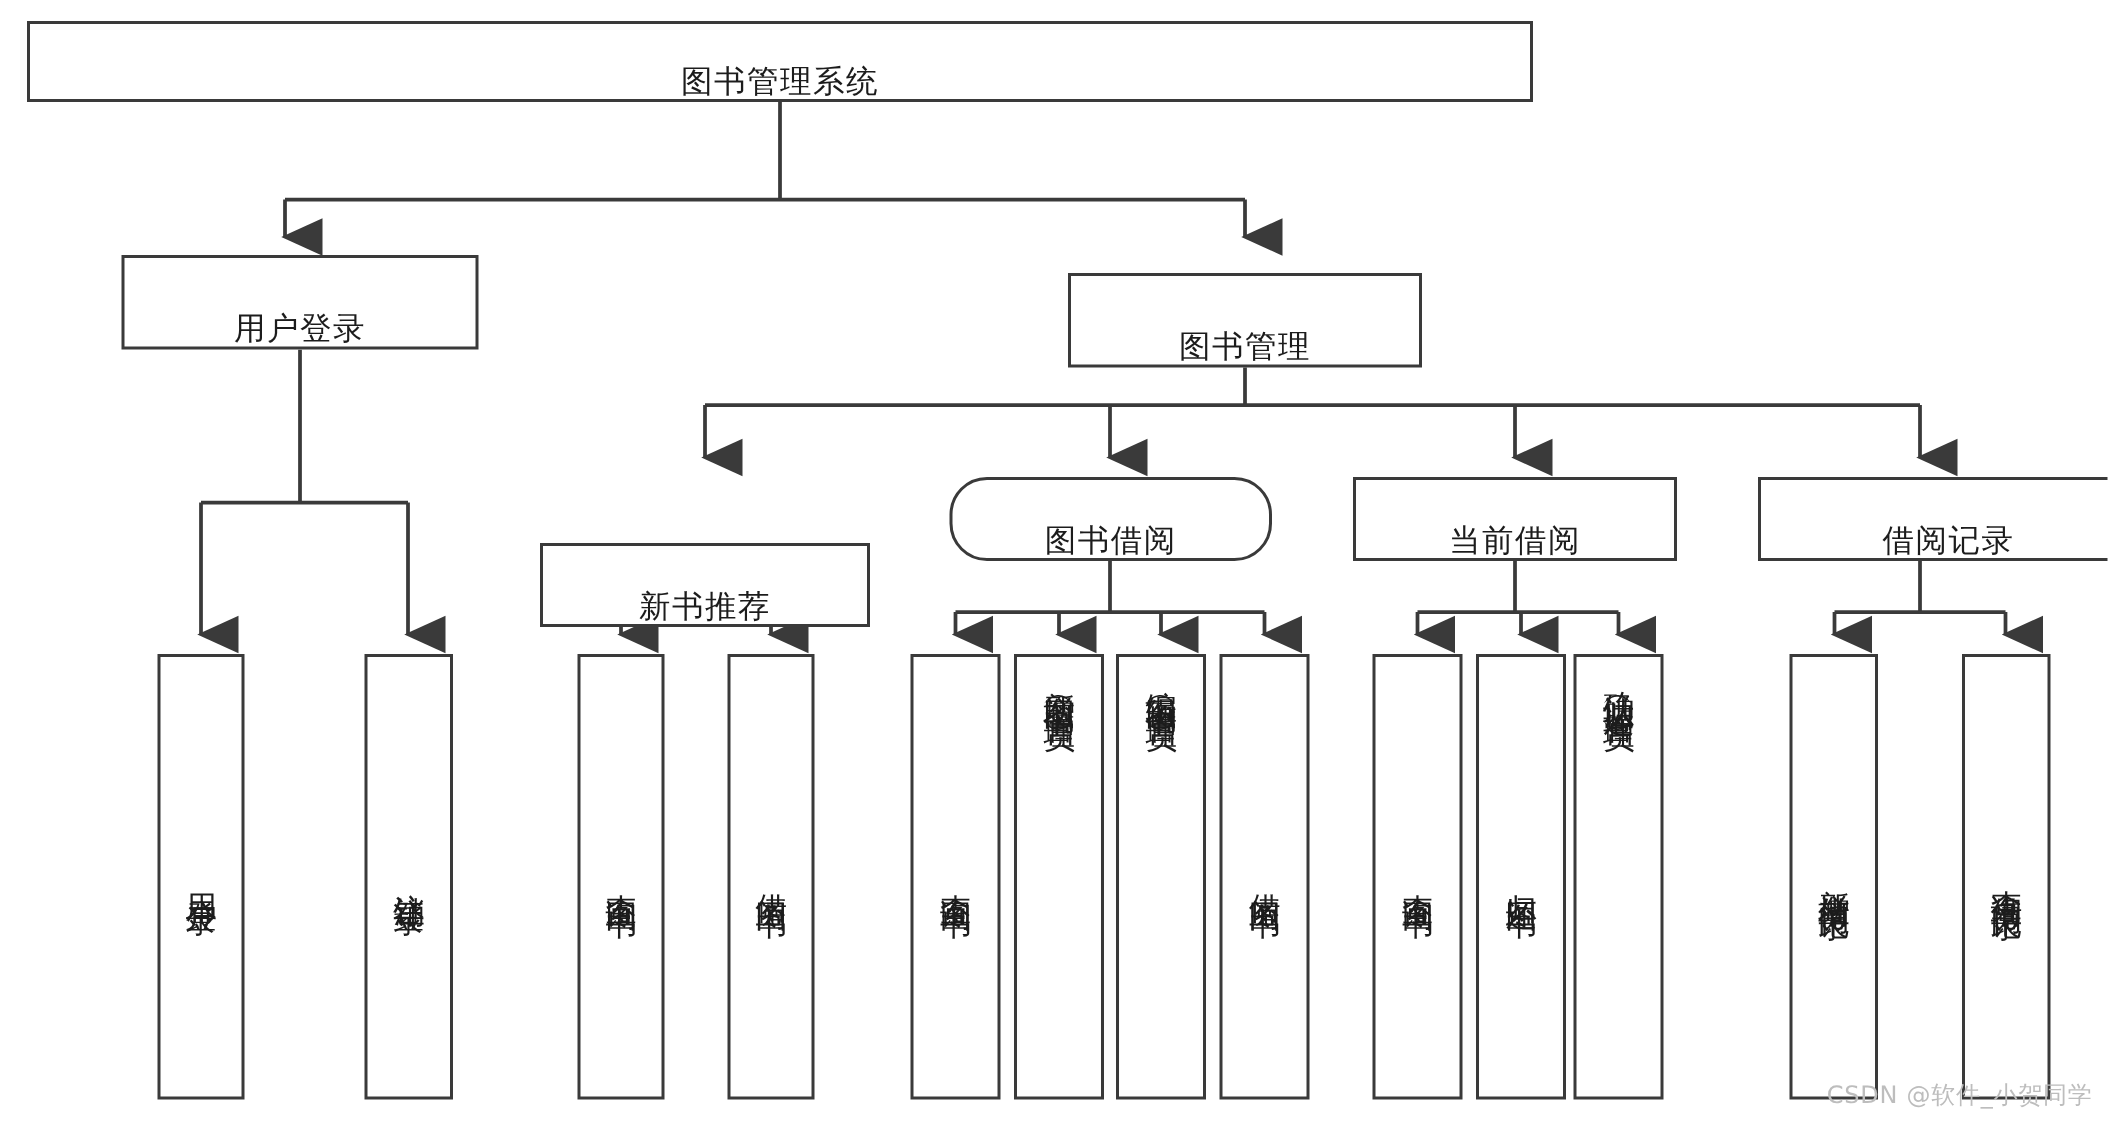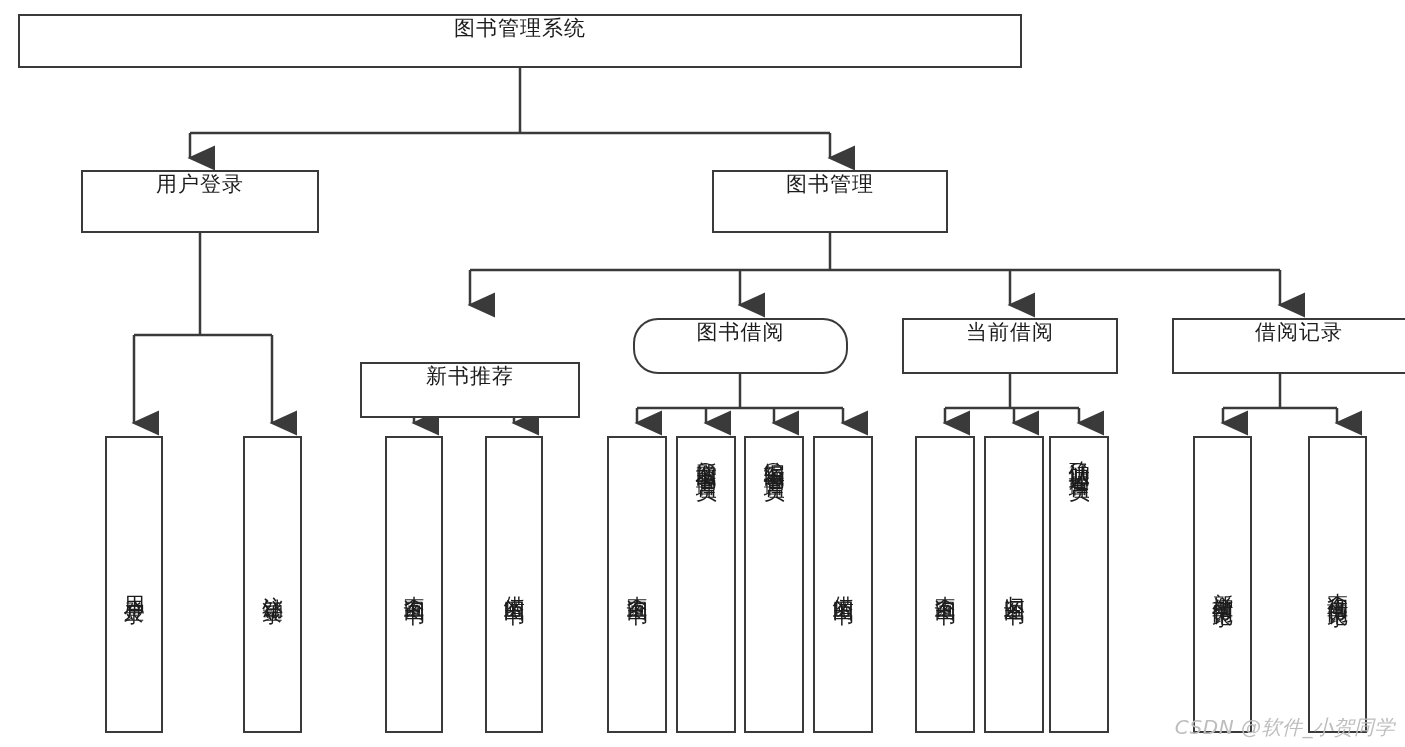--- a/index.html
+++ b/index.html
@@ -22,21 +22,21 @@
     width:1405px;
     height:747px;
     pointer-events:none;
   }
   .node{
     position:absolute;
     box-sizing:border-box;
     background:#ffffff;
     border:2.5px solid #3a3a3a;
     display:flex;
-    align-items:flex-start;
+    align-items:flex-end;
     justify-content:center;
     z-index:2;
   }
   .node .label{
     font-size:21px;
     line-height:1.15;
     color:#1c1c1c;
     letter-spacing:1px;
     white-space:nowrap;
   }
@@ -55,27 +55,26 @@
     white-space:nowrap;
   }
   .node.leaf-centered{
     align-items:center;
     padding-top:0;
   }
   .watermark{
     position:absolute;
     right:10px;
     bottom:6px;
-    font-size:20px;
+    font-size:16px;
     color:#bdbdbd;
     letter-spacing:.5px;
     z-index:5;
     user-select:none;
     white-space:nowrap;
-    font-style:italic;
   }
 </style>
 </head>
 <body>
 
 <div id="canvas">
 
   <svg id="edges" viewBox="0 0 1405 747">
     <defs>
       <marker id="arrow" viewBox="0 0 12 12" refX="6" refY="10" markerWidth="12" markerHeight="12" orient="auto-start-reverse">
@@ -127,21 +126,21 @@
   </svg>
 
   <div class="node" style="left:18px; top:14px; width:1004px; height:54px;">
     <span class="label">图书管理系统</span>
   </div>
 
   <div class="node" style="left:81px; top:170px; width:238px; height:63px;">
     <span class="label">用户登录</span>
   </div>
 
-  <div class="node" style="left:712px; top:170px; width:236px; height:63px;">
+  <div class="node" style="left:712px; top:182px; width:236px; height:63px;">
     <span class="label">图书管理</span>
   </div>
 
   <div class="node" style="left:360px; top:318px; width:220px; height:56px;margin-top:44px;">
     <span class="label">新书推荐</span>
   </div>
 
   <div class="node" style="left:633px; top:318px; width:215px; height:56px;border-radius:25px;">
     <span class="label">图书借阅</span>
   </div>

